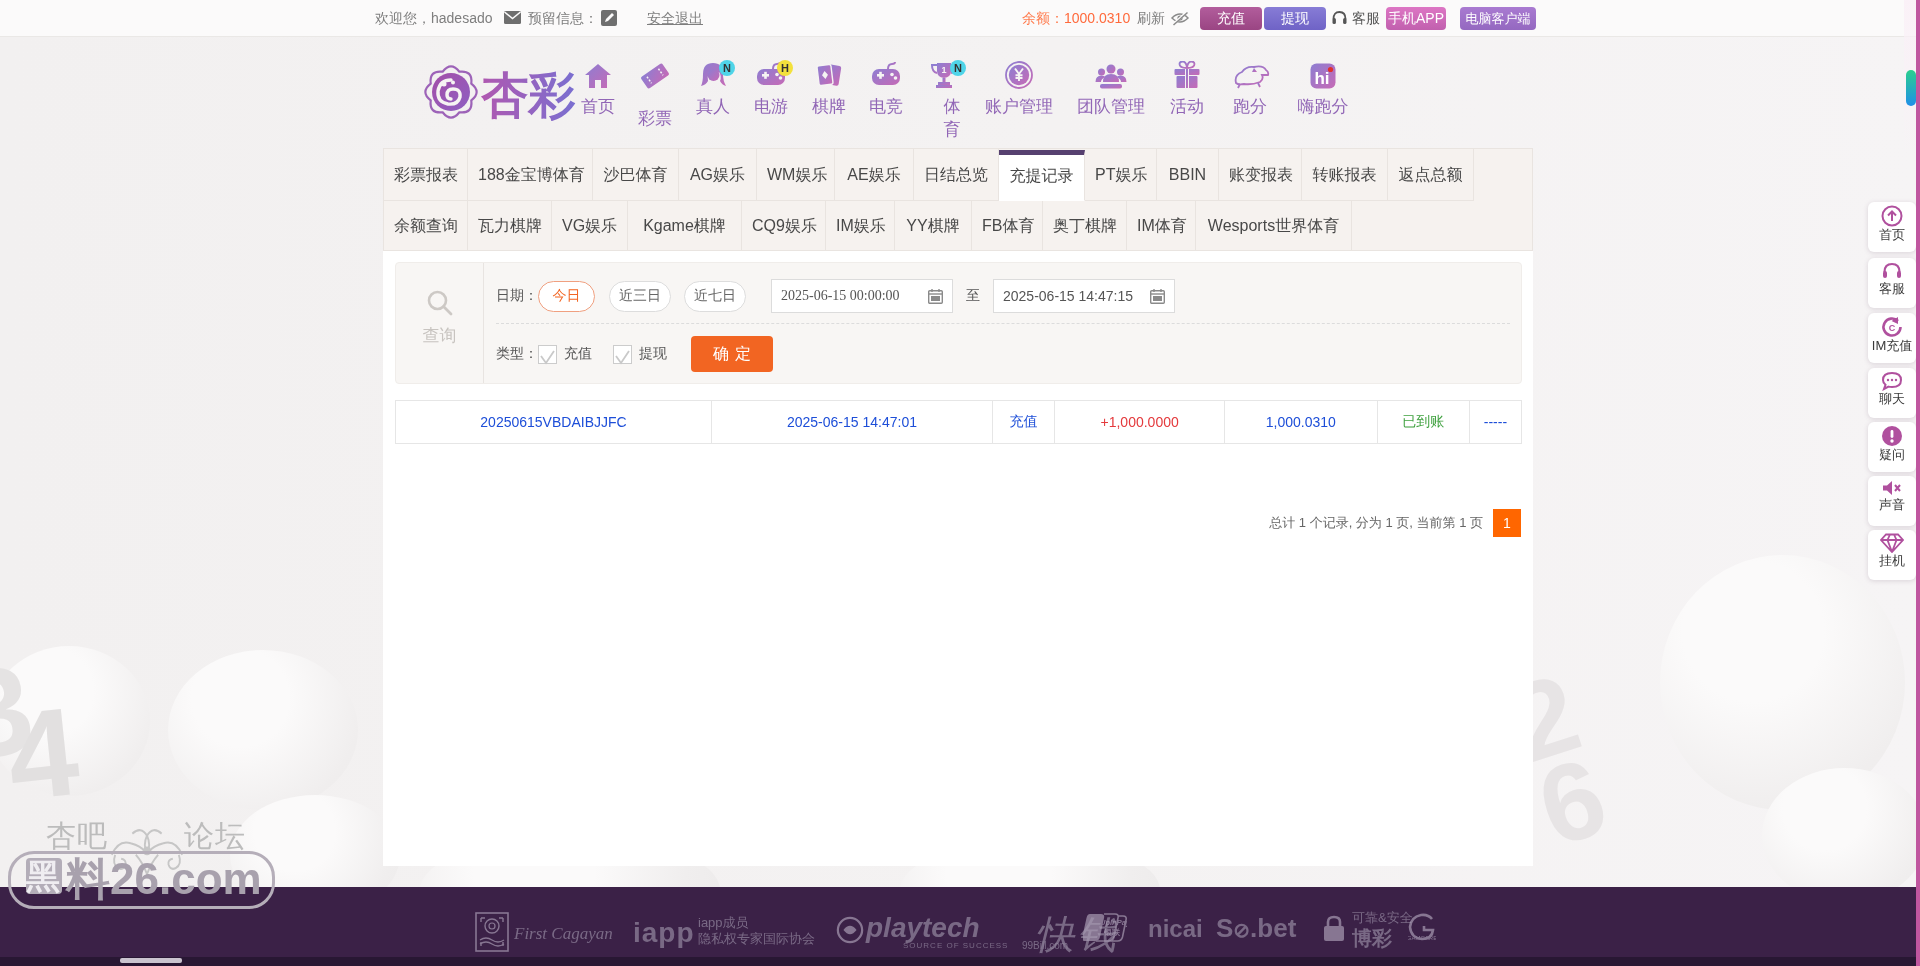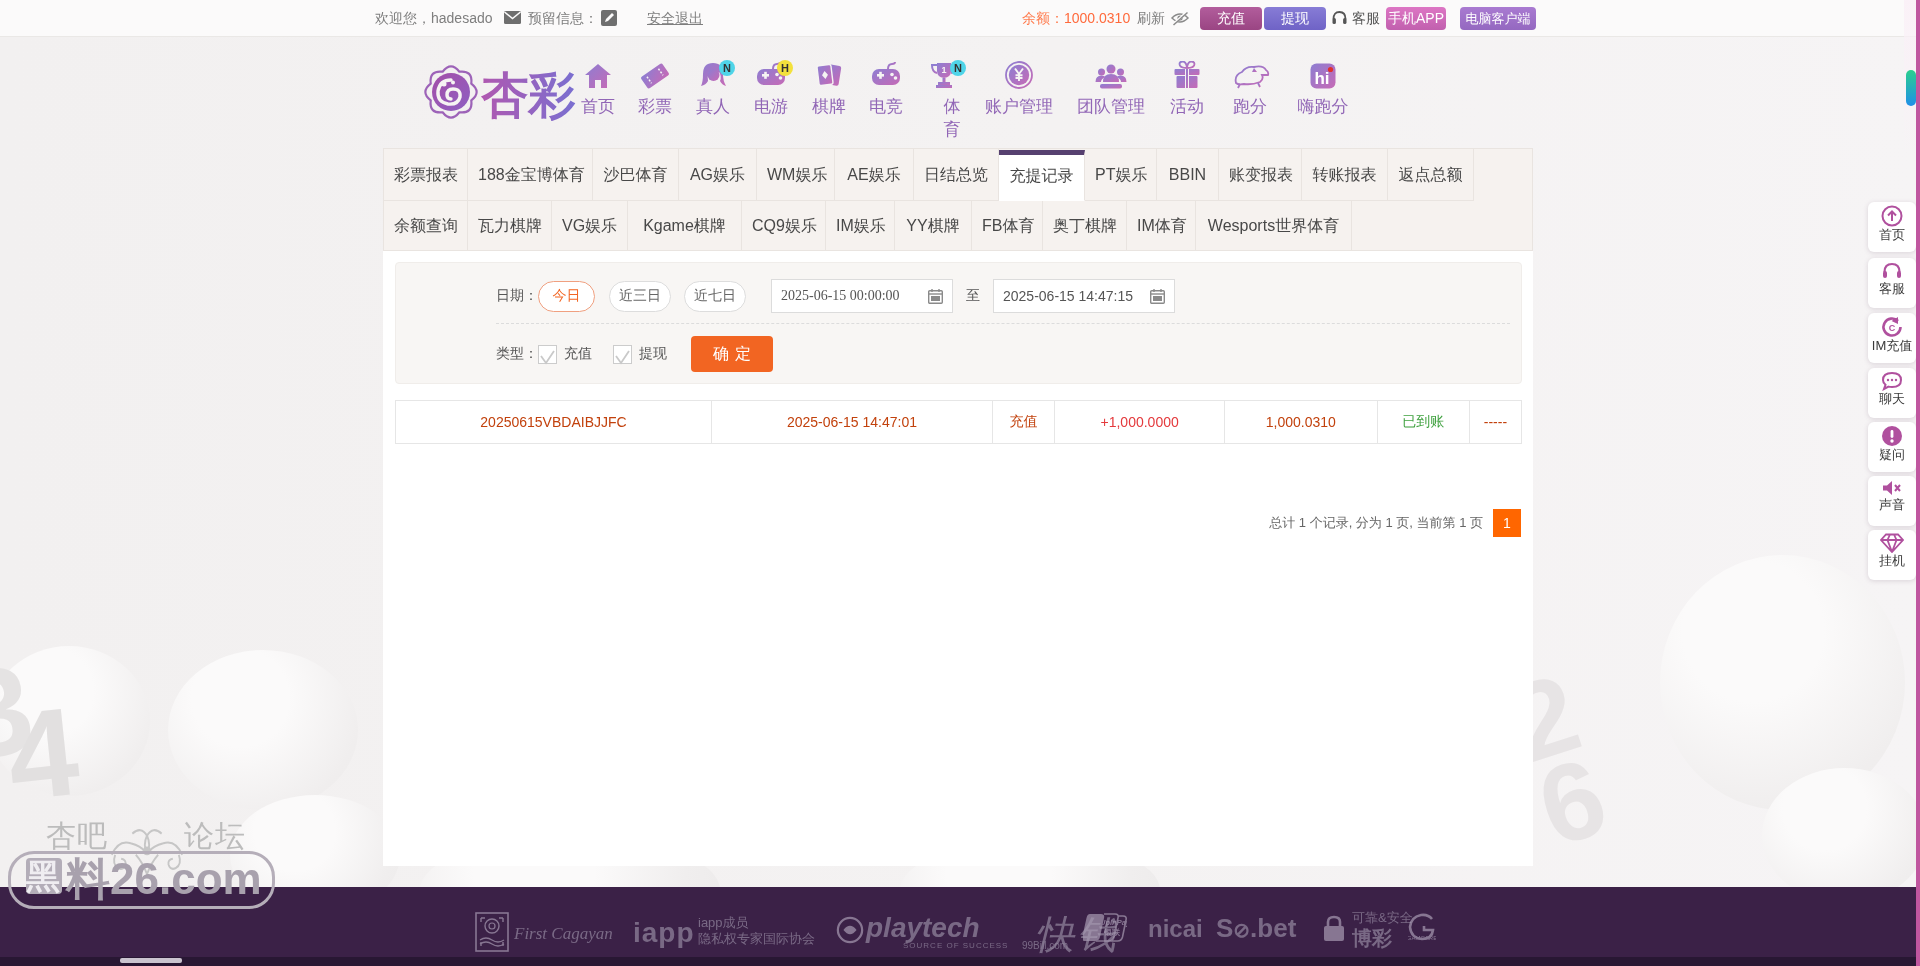--- a/index.html
+++ b/index.html
@@ -36,21 +36,21 @@
 .pill.on { border-color:#f0a080; color:#f26522; }
 .dtinput { display:inline-flex; align-items:center; justify-content:space-between; width:182px; height:34px; border:1px solid #dcdcdc; background:#fff; padding:0 9px; font-size:14px; color:#555; }
 .okbtn { width:82px; height:36px; background:#f26522; color:#fff; font-size:16px; border-radius:4px; display:inline-flex; align-items:center; justify-content:center; letter-spacing:6px; padding-left:6px; }
 .dash { position:absolute; left:100px; top:60px; width:1014px; border-top:1px dashed #dcdcdc; }
 .cb { width:19px; height:19px; border:1px solid #ccc; background:#fff; display:inline-block; position:relative; }
 .cb svg { position:absolute; left:1px; top:4px; overflow:visible; }
 
 
 .tbl { position:absolute; left:12px; top:252px; width:1127px; border-collapse:collapse; font-size:14px; }
 .tbl th { background:#f5f5f5; border:1px solid #e6e6e6; height:43px; font-size:15px; color:#333; font-weight:bold; }
-.tbl td { border:1px solid #e6e6e6; height:43px; text-align:center; color:#c2410c; background:#fff; }
+.tbl td { border:1px solid #e6e6e6; height:43px; text-align:center; color:#1d4ed8; background:#fff; }
 .pgline { position:absolute; right:12px; top:361px; display:flex; align-items:center; font-size:13px; color:#666; }
 .pgbox { width:28px; height:28px; background:#f60; color:#fff; text-align:center; line-height:28px; margin-left:10px; font-size:14px; }
 
 
 .rtb { position:absolute; left:1868px; width:48px; height:50px; background:#fff; border-radius:6px; box-shadow:0 1px 5px rgba(90,60,90,.18); text-align:center; color:#3a3a3a; font-size:13px; z-index:6; }
 .rtb svg { display:block; margin:3px auto 0; }
 .rtb .lb { margin-top:-1px; }
 
 
 .footer { position:absolute; left:0; top:887px; width:1920px; height:79px; background:#3b2147; z-index:3; }
@@ -153,21 +153,21 @@
     <div class="nav-it" style="left:634px; width:42px;">
     <div style="position:relative; height:32px;">
         <span class="nav-ic" style="bottom:0;"><svg width="30" height="26" viewBox="0 0 30 26">
             <g transform="rotate(-35 15 13)">
               <rect x="2" y="6" width="26" height="14" rx="2" fill="url(#ng)"></rect>
               <line x1="8" y1="9" x2="8" y2="17" stroke="#f5f4f3" stroke-width="1.5" stroke-dasharray="2 1.6"></line>
               <line x1="22" y1="9" x2="22" y2="17" stroke="#f5f4f3" stroke-width="1.5" stroke-dasharray="2 1.6"></line>
             </g>
           </svg></span>
       </div>
-      <div style="margin-top:1px;">彩票</div>
+      <div style="margin-top:13px;">彩票</div>
     </div>
     <div class="nav-it" style="left:692px; width:42px;">
     <div style="position:relative; height:32px;">
         <span class="nav-ic" style="bottom:0;"><svg width="30" height="27" viewBox="0 0 30 27">
             <path d="M15 1 Q5 1 5 12 Q5 20 3 24 Q8 23 10 19 Q9 15 11 10 Q16 12 21 10 Q24 14 22 19 Q24 23 28 24 Q25 19 25 12 Q25 1 15 1 Z" fill="url(#ng)"></path>
             <circle cx="15.5" cy="13" r="6" fill="url(#ng)"></circle>
           </svg></span>
         <span class="badge n" style="right:-1px; top:-2px;">N</span>
       </div>
       <div style="margin-top:1px;">真人</div>
@@ -309,20 +309,27 @@
       <div class="tab" style="width:84px;">CQ9娱乐</div>
       <div class="tab" style="width:69px;">IM娱乐</div>
       <div class="tab" style="width:77px;">YY棋牌</div>
       <div class="tab" style="width:71px;">FB体育</div>
       <div class="tab" style="width:84px;">奥丁棋牌</div>
       <div class="tab" style="width:69px;">IM体育</div>
       <div class="tab" style="width:156px;">Wesports世界体育</div>
   </div>
 
   <div class="filter">
+    <div class="query-blk">
+      <svg style="margin-top:26px;" width="28" height="28" viewBox="0 0 28 28">
+          <circle cx="11.5" cy="11.5" r="8.5" fill="none" stroke="#cdc9c5" stroke-width="2.6"></circle>
+          <line x1="17.5" y1="17.5" x2="25" y2="25" stroke="#cdc9c5" stroke-width="2.8" stroke-linecap="round"></line>
+        </svg>
+      <div style="font-size:17px; margin-top:3px;">查询</div>
+    </div>
     <div class="f-row" style="left:100px; top:16px; height:34px;">
       <span>日期：</span>
       <span class="pill on" style="width:57px;">今日</span>
       <span class="pill" style="width:62px; margin-left:14px;">近三日</span>
       <span class="pill" style="width:62px; margin-left:13px;">近七日</span>
       <span class="dtinput" style="margin-left:25px;font-family:Liberation Serif, serif;">2025-06-15 00:00:00<svg width="15" height="15" viewBox="0 0 15 15">
             <rect x="0.7" y="1.7" width="13.6" height="12.6" rx="1" fill="none" stroke="#8a8a8a" stroke-width="1.4"></rect>
             <line x1="0.7" y1="5" x2="14.3" y2="5" stroke="#8a8a8a" stroke-width="1.4"></line>
             <line x1="4" y1="0" x2="4" y2="3" stroke="#8a8a8a" stroke-width="1.4"></line>
             <line x1="11" y1="0" x2="11" y2="3" stroke="#8a8a8a" stroke-width="1.4"></line>

